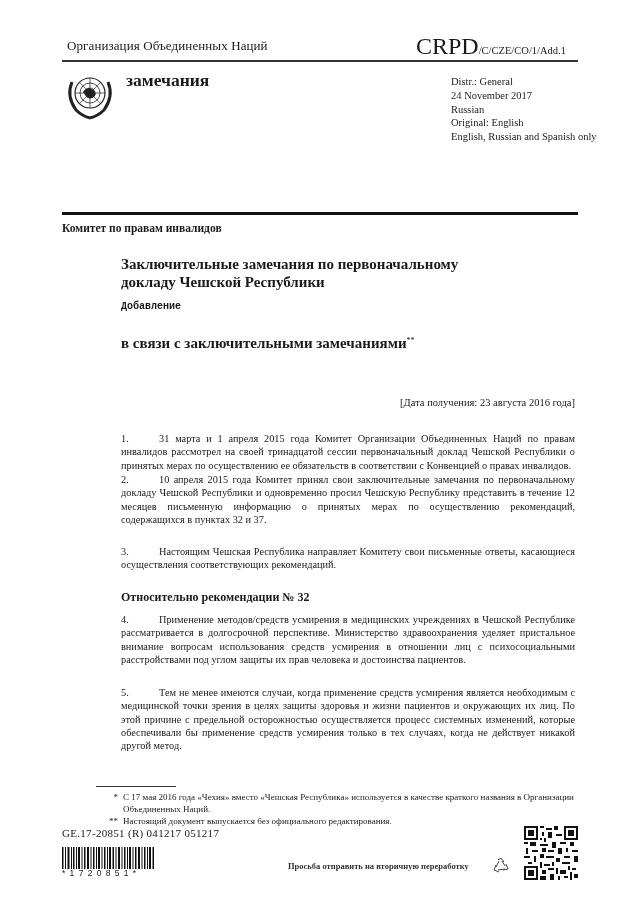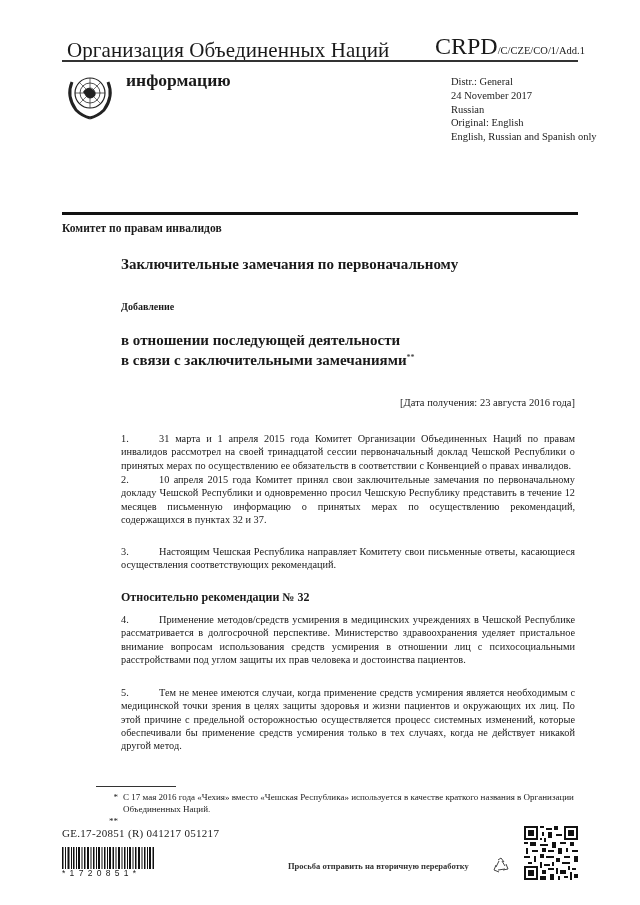--- a/index.html
+++ b/index.html
@@ -1,29 +1,29 @@
 <!DOCTYPE html>
 <html><head>
   <meta charset="utf-8">
   <style>
     * { box-sizing: border-box; margin: 0; padding: 0; }
     html, body { width: 640px; height: 905px; background: #ffffff; overflow: hidden; }
     body { font-family: "Liberation Serif", "DejaVu Serif", serif; color: #1a1a1a; position: relative; }
     .abs { position: absolute; }
-    .org-name { left: 67px; top: 38px; font-size: 21px; letter-spacing: 0.1px; }
-    .symbol { left: 435px; top: 33px; font-size: 24px; white-space: nowrap; text-align: center; }
+    .org-name { left: 67px; top: 38px; font-size: 13px; letter-spacing: 0.1px; }
+    .symbol { left: 416px; top: 33px; font-size: 24px; white-space: nowrap; text-align: center; }
     .symbol .sub { font-size: 10.5px; }
     .rule-top { left: 62px; top: 60px; width: 516px; height: 1.5px; background: #333; }
     .logo { left: 64px; top: 70px; width: 52px; height: 52px; }
     .conv-title { left: 126px; top: 70px; font-size: 17.5px; font-weight: bold; line-height: 21px; }
     .distr { left: 415px; top: 75px; font-size: 10.5px; line-height: 13.8px; color: #222; margin-left: 36px; }
     .rule-mid { left: 62px; top: 212px; width: 516px; height: 2.5px; background: #111; }
     .committee { left: 62px; top: 222px; font-size: 11.5px; font-weight: bold; }
     .main-title { left: 121px; top: 255px; font-size: 15px; font-weight: bold; line-height: 18px; width: 400px; }
-    .addendum { left: 121px; top: 301px; font-size: 10px; font-weight: bold; }
+    .addendum { left: 121px; top: 301px; font-size: 10px; font-weight: bold; font-family: Liberation Mono, monospace; }
     .info-title { left: 121px; top: 332px; font-size: 15px; font-weight: bold; line-height: 17px; width: 420px; }
     .info-title sup { font-size: 8px; font-weight: normal; vertical-align: 5px; }
     .received { right: 65px; top: 397px; font-size: 10.5px; }
     .para { left: 121px; width: 454px; font-size: 10.3px; line-height: 13.3px; text-align: justify; }
     .para .num { display: inline-block; width: 38px; }
     .p1 { top: 432px; font-family: Liberation Serif, serif; }
     .p2 { top: 473px; }
     .p3 { top: 545px; }
     .section-h { left: 121px; top: 590px; font-size: 12px; font-weight: bold; text-align: center; }
     .p4 { top: 613px; }
@@ -53,41 +53,41 @@
   <line x1="26" y1="8" x2="26" y2="38" stroke="#222" stroke-width="0.7"></line>
   <line x1="11" y1="23" x2="41" y2="23" stroke="#222" stroke-width="0.7"></line>
   <line x1="15.5" y1="12.5" x2="36.5" y2="33.5" stroke="#222" stroke-width="0.6"></line>
   <line x1="36.5" y1="12.5" x2="15.5" y2="33.5" stroke="#222" stroke-width="0.6"></line>
   <path d="M19 22 q4 -6 9 -3 q5 3 3 7 q-4 4 -8 1 z" fill="#222"></path>
   <path d="M8 12 q-6 14 4 28 q6 6 14 8" fill="none" stroke="#222" stroke-width="3"></path>
   <path d="M44 12 q6 14 -4 28 q-6 6 -14 8" fill="none" stroke="#222" stroke-width="3"></path>
 </svg>
 
 <div class="abs conv-title">
-  <div>информацию</div>
+  <div>замечания</div>
 </div>
 
 <div class="abs distr">
   <div>Distr.: General</div>
   <div>24 November 2017</div>
   <div>Russian</div>
   <div>Original: English</div>
   <div>English, Russian and Spanish only</div>
 </div>
 
 <div class="abs rule-mid"></div>
 <div class="abs committee">Комитет по правам инвалидов</div>
 
 <div class="abs main-title">
   <div>Заключительные замечания по первоначальному</div>
+  <div>докладу Чешской Республики</div>
 </div>
 <div class="abs addendum">Добавление</div>
 
 <div class="abs info-title">
-  <div>в отношении последующей деятельности</div>
   <div><span>в связи с заключительными замечаниями</span><sup>**</sup></div>
 </div>
 
 <div class="abs received">[Дата получения: 23 августа 2016 года]</div>
 
 <div class="abs para p1"><span class="num">1.</span><span>31 марта и 1 апреля 2015 года Комитет Организации Объединенных Наций по правам инвалидов рассмотрел на своей тринадцатой сессии первоначальный доклад Чешской Республики о принятых мерах по осуществлению ее обязательств в соответствии с Конвенцией о правах инвалидов.</span></div>
 <div class="abs para p2"><span class="num">2.</span><span>10 апреля 2015 года Комитет принял свои заключительные замечания по первоначальному докладу Чешской Республики и одновременно просил Чешскую Республику представить в течение 12 месяцев письменную информацию о принятых мерах по осуществлению рекомендаций, содержащихся в пунктах 32 и 37.</span></div>
 <div class="abs para p3"><span class="num">3.</span><span>Настоящим Чешская Республика направляет Комитету свои письменные ответы, касающиеся осуществления соответствующих рекомендаций.</span></div>
 
 <div class="abs section-h">Относительно рекомендации № 32</div>
@@ -96,20 +96,21 @@
 <div class="abs para p5"><span class="num">5.</span><span>Тем не менее имеются случаи, когда применение средств усмирения является необходимым с медицинской точки зрения в целях защиты здоровья и жизни пациентов и окружающих их лиц. По этой причине с предельной осторожностью осуществляется процесс системных изменений, которые обеспечивали бы применение средств усмирения только в тех случаях, когда не действует никакой другой метод.</span></div>
 
 <div class="abs fn-rule"></div>
 <div class="abs footnotes">
   <div class="fn">
       <span class="mark">*</span>
       <span>С 17 мая 2016 года «Чехия» вместо «Чешская Республика» используется в качестве краткого названия в Организации Объединенных Наций.</span>
     </div>
   <div class="fn">
       <span class="mark">**</span>
+      <span>Настоящий документ выпускается без официального редактирования.</span>
     </div>
 </div>
 
 <div class="abs jobno">GE.17-20851  (R)  041217  051217</div>
 <svg class="abs barcode" viewBox="0 0 92 22" preserveAspectRatio="none">
   <g fill="#111">
     <rect x="0" y="0" width="1.5" height="22"></rect>
       <rect x="3" y="0" width="1" height="22"></rect>
       <rect x="5.5" y="0" width="2" height="22"></rect>
       <rect x="9" y="0" width="1" height="22"></rect>

